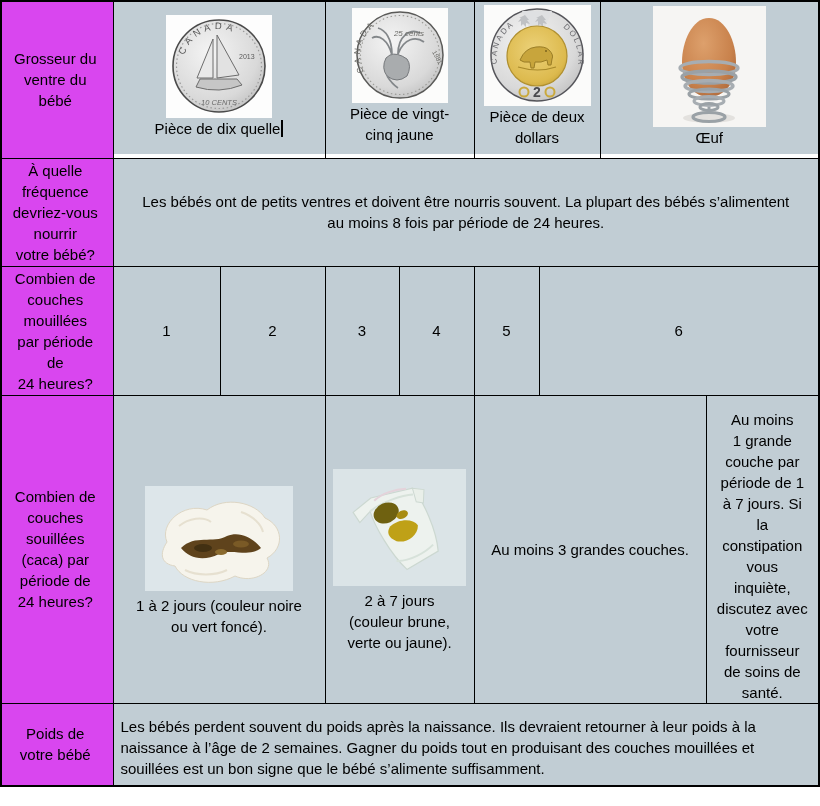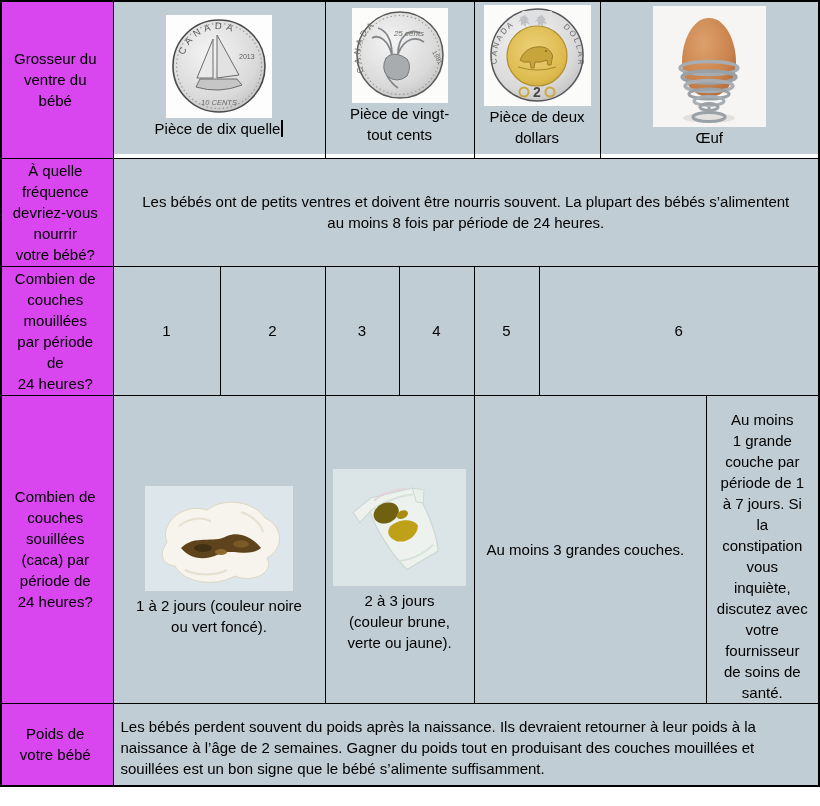--- a/index.html
+++ b/index.html
@@ -13,21 +13,21 @@
   .stack{display:flex;flex-direction:column;align-items:center;justify-content:flex-end;height:100%;box-sizing:border-box;padding-bottom:6px;}
   .stackc{display:flex;flex-direction:column;align-items:center;justify-content:center;height:100%;gap:4px;margin-top:24px;}
   .imgcell{position:relative;}
   .white-strip{position:absolute;bottom:0;left:0;right:0;height:4px;background:#ffffff;}
   .caption{text-align:center;}
   .cap-narrow{max-width:125px;}
   .photo{display:block;background:#fff;}
   .cursor{display:inline-block;width:2px;height:17px;background:#000;vertical-align:-3px;margin-left:1px;}
   .freq-text{padding:0 28px;}
   .weight-text{padding:8px 8px 2px 7px;text-align:left;}
-  .bigdiaper-text{text-align:left;padding:0 12px;}
+  .bigdiaper-text{text-align:center;padding:0 12px;}
   .lastcol-text{text-align:center;padding-top:13px;vertical-align:top;}
 </style>
 </head>
 <body>
 
 <table class="guide">
   <colgroup>
     <col style="width:112px">
       <col style="width:107px">
       <col style="width:105px">
@@ -80,21 +80,21 @@
           <circle cx="48" cy="47" r="39.5" fill="none" stroke="#9a9a96" stroke-width="1.1" stroke-dasharray="1.5 2.6"></circle>
           <path d="M34,50 Q29,60 35,68 Q45,76 55,68 Q60,58 55,51 Q45,44 38,47 Z" fill="#a9acae" stroke="#76797c" stroke-width="1"></path>
           <path d="M40,47 C36,32 27,26 20,30 M40,47 C40,30 33,22 26,20 M46,46 C46,28 58,20 68,25 M46,46 C52,30 64,28 72,34" fill="none" stroke="#83878a" stroke-width="1.8"></path>
           <path d="M35,68 Q40,76 46,80" fill="none" stroke="#83878a" stroke-width="1.6"></path>
           <path id="qArc" d="M13,66 A38,38 0 0 1 22,18" fill="none"></path>
           <text font-size="8.5" letter-spacing="3" fill="#6a6a66" font-family="Liberation Sans,sans-serif"><textPath href="#qArc" startOffset="4%">CANADA</textPath></text>
           <text x="57" y="28" font-size="8" fill="#6a6a66" text-anchor="middle" font-style="italic">25 cents</text>
           <text x="80" y="44" font-size="6.5" fill="#6a6a66" transform="rotate(62 80 44)">1981</text>
         </svg>
         <div class="caption pre cap-narrow">Pièce de vingt-
-tout cents</div>
+cinq jaune</div>
       </div>
       <div class="white-strip"></div>
     </td>
 
     <td class="ct imgcell" colspan="2">
       <div class="stack">
         <svg class="photo" width="107" height="101" viewBox="0 0 107 101">
           <defs>
             <radialGradient id="gold" cx="45%" cy="40%" r="70%">
               <stop offset="0" stop-color="#ecd27a"></stop>
@@ -208,21 +208,21 @@
           <g transform="rotate(-24 66 58)">
             <path d="M30,26 L52,20 L94,28 C99,44 99,76 92,96 L56,100 C47,78 44,46 46,32 L32,38 Z" fill="#edf2ee" stroke="#ccd8d1" stroke-width="1.2"></path>
             <path d="M46,32 C60,28 82,30 92,34 M50,88 C62,94 80,92 90,88" fill="none" stroke="#d7e2da" stroke-width="2"></path>
             <path d="M94,28 L104,34 L98,46 L92,42 Z" fill="#e9efe9" stroke="#ccd8d1" stroke-width="1"></path>
             <ellipse cx="60" cy="40" rx="13" ry="10" fill="#6f6110"></ellipse>
             <path d="M58,54 C70,50 82,56 84,64 C80,74 66,76 58,70 C52,64 52,58 58,54 Z" fill="#bfa117"></path>
             <ellipse cx="74" cy="48" rx="6" ry="4" fill="#a88c12"></ellipse>
             <path d="M54,24 C64,20 78,22 88,26" fill="none" stroke="#e4d3da" stroke-width="2"></path>
           </g>
         </svg>
-        <div class="caption pre">2 à 3 jours
+        <div class="caption pre">2 à 7 jours
 (couleur brune,
 verte ou jaune).</div>
       </div>
     </td>
 
     <td class="ct bigdiaper-text" colspan="3"><span>Au moins 3 grandes couches.</span></td>
 
     <td class="ct pre lastcol-text"><span>Au moins
 1 grande
 couche par

